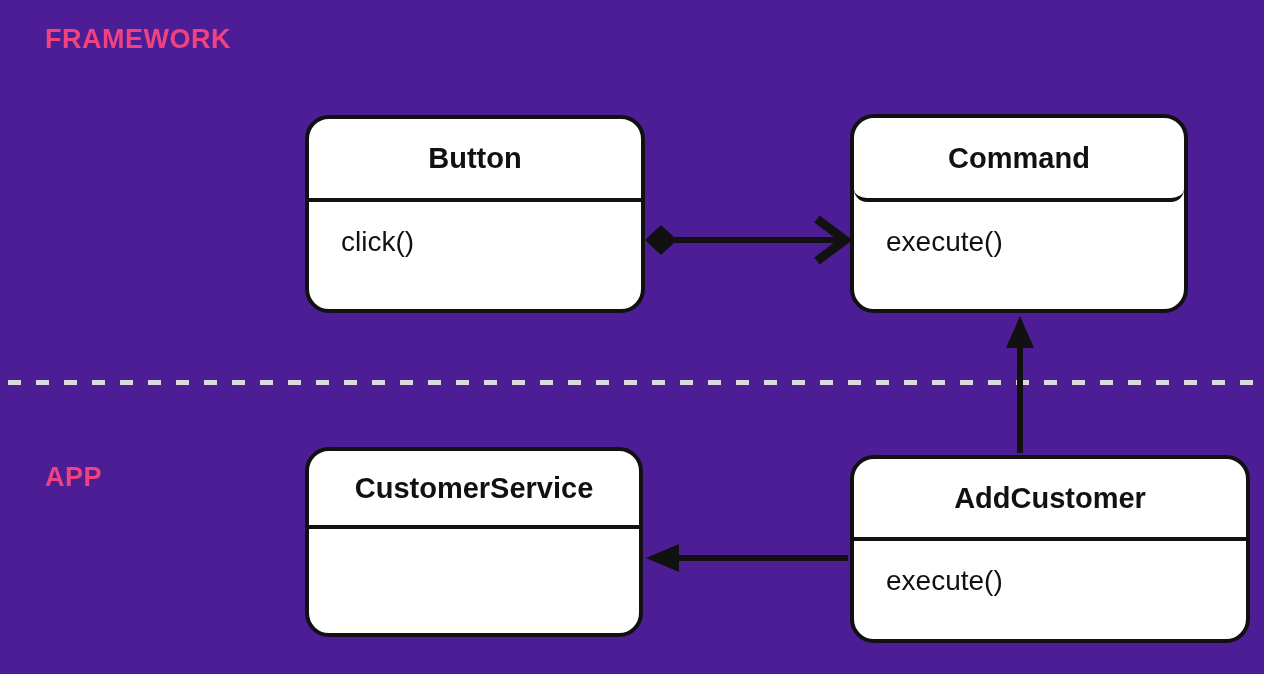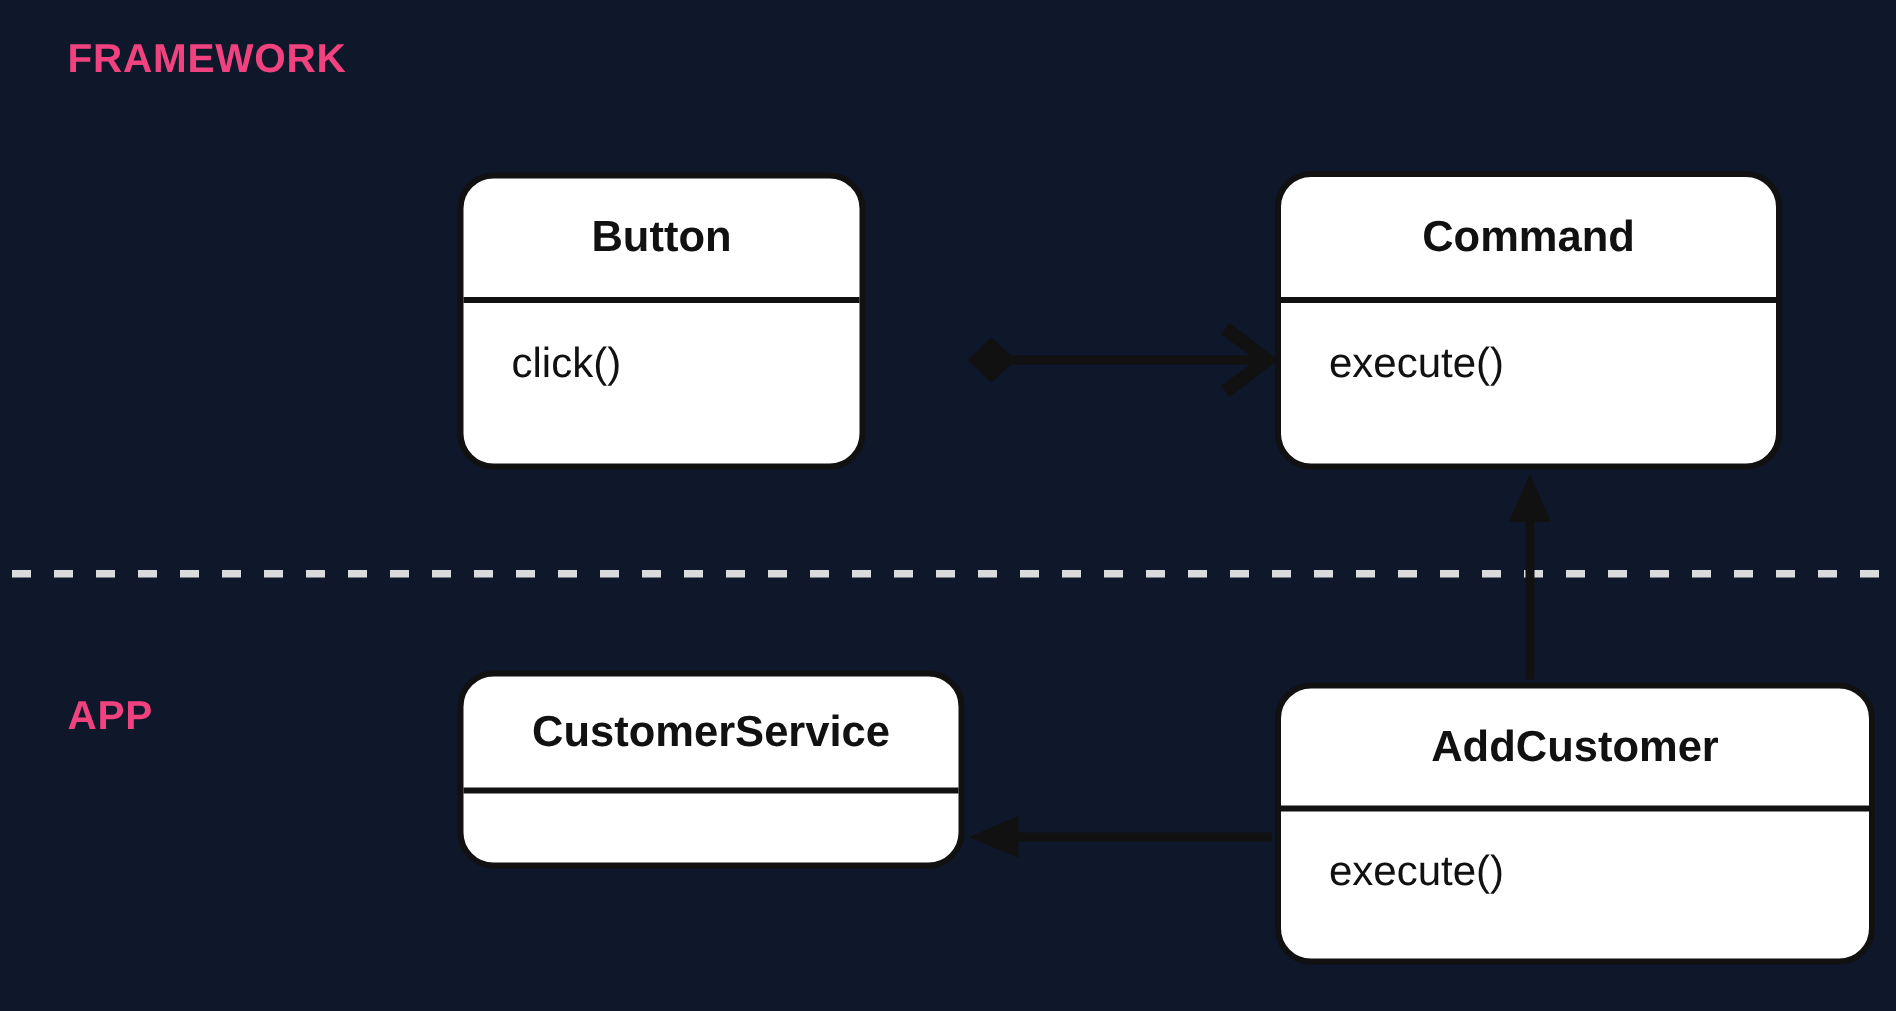--- a/index.html
+++ b/index.html
@@ -4,21 +4,21 @@
 <style>
   html, body {
     margin: 0;
     padding: 0;
     background: #ffffff;
   }
   .canvas {
     position: relative;
     width: 1264px;
     height: 674px;
-    background: #0f172a;
+    background: #4c1d95;
     overflow: hidden;
     font-family: "Liberation Sans", sans-serif;
   }
   .section-label {
     position: absolute;
     color: var(--accent, #F0427E);
     font-size: 27px;
     font-weight: 700;
     letter-spacing: 0.5px;
     line-height: 1;
@@ -58,27 +58,27 @@
     border-bottom: 4px solid #111111;
   }
   .uml-class-methods {
     flex: 1 1 auto;
     padding: 24px 32px 0 32px;
     font-size: 28px;
     font-weight: 500;
     color: #111111;
   }
 
-  #box-button           { left: 305px; top: 115px; width: 272px; height: 198px; justify-content: space-between; }
+  #box-button           { left: 305px; top: 115px; width: 340px; height: 198px; justify-content: space-between; }
   #box-button .uml-class-title { height: 79px; }
 
   #box-command          { left: 850px; top: 114px; width: 338px; height: 199px; }
-  #box-command .uml-class-title { height: 80px; }
+  #box-command .uml-class-title { height: 80px; border-radius: 13px; }
 
-  #box-customerservice  { left: 305px; top: 447px; width: 338px; height: 132px; }
+  #box-customerservice  { left: 305px; top: 447px; width: 338px; height: 190px; }
   #box-customerservice .uml-class-title { height: 74px; }
 
   #box-addcustomer      { left: 850px; top: 455px; width: 400px; height: 188px; }
   #box-addcustomer .uml-class-title { height: 78px; }
 
   svg.arrows {
     position: absolute;
     left: 0;
     top: 0;
     pointer-events: none;

